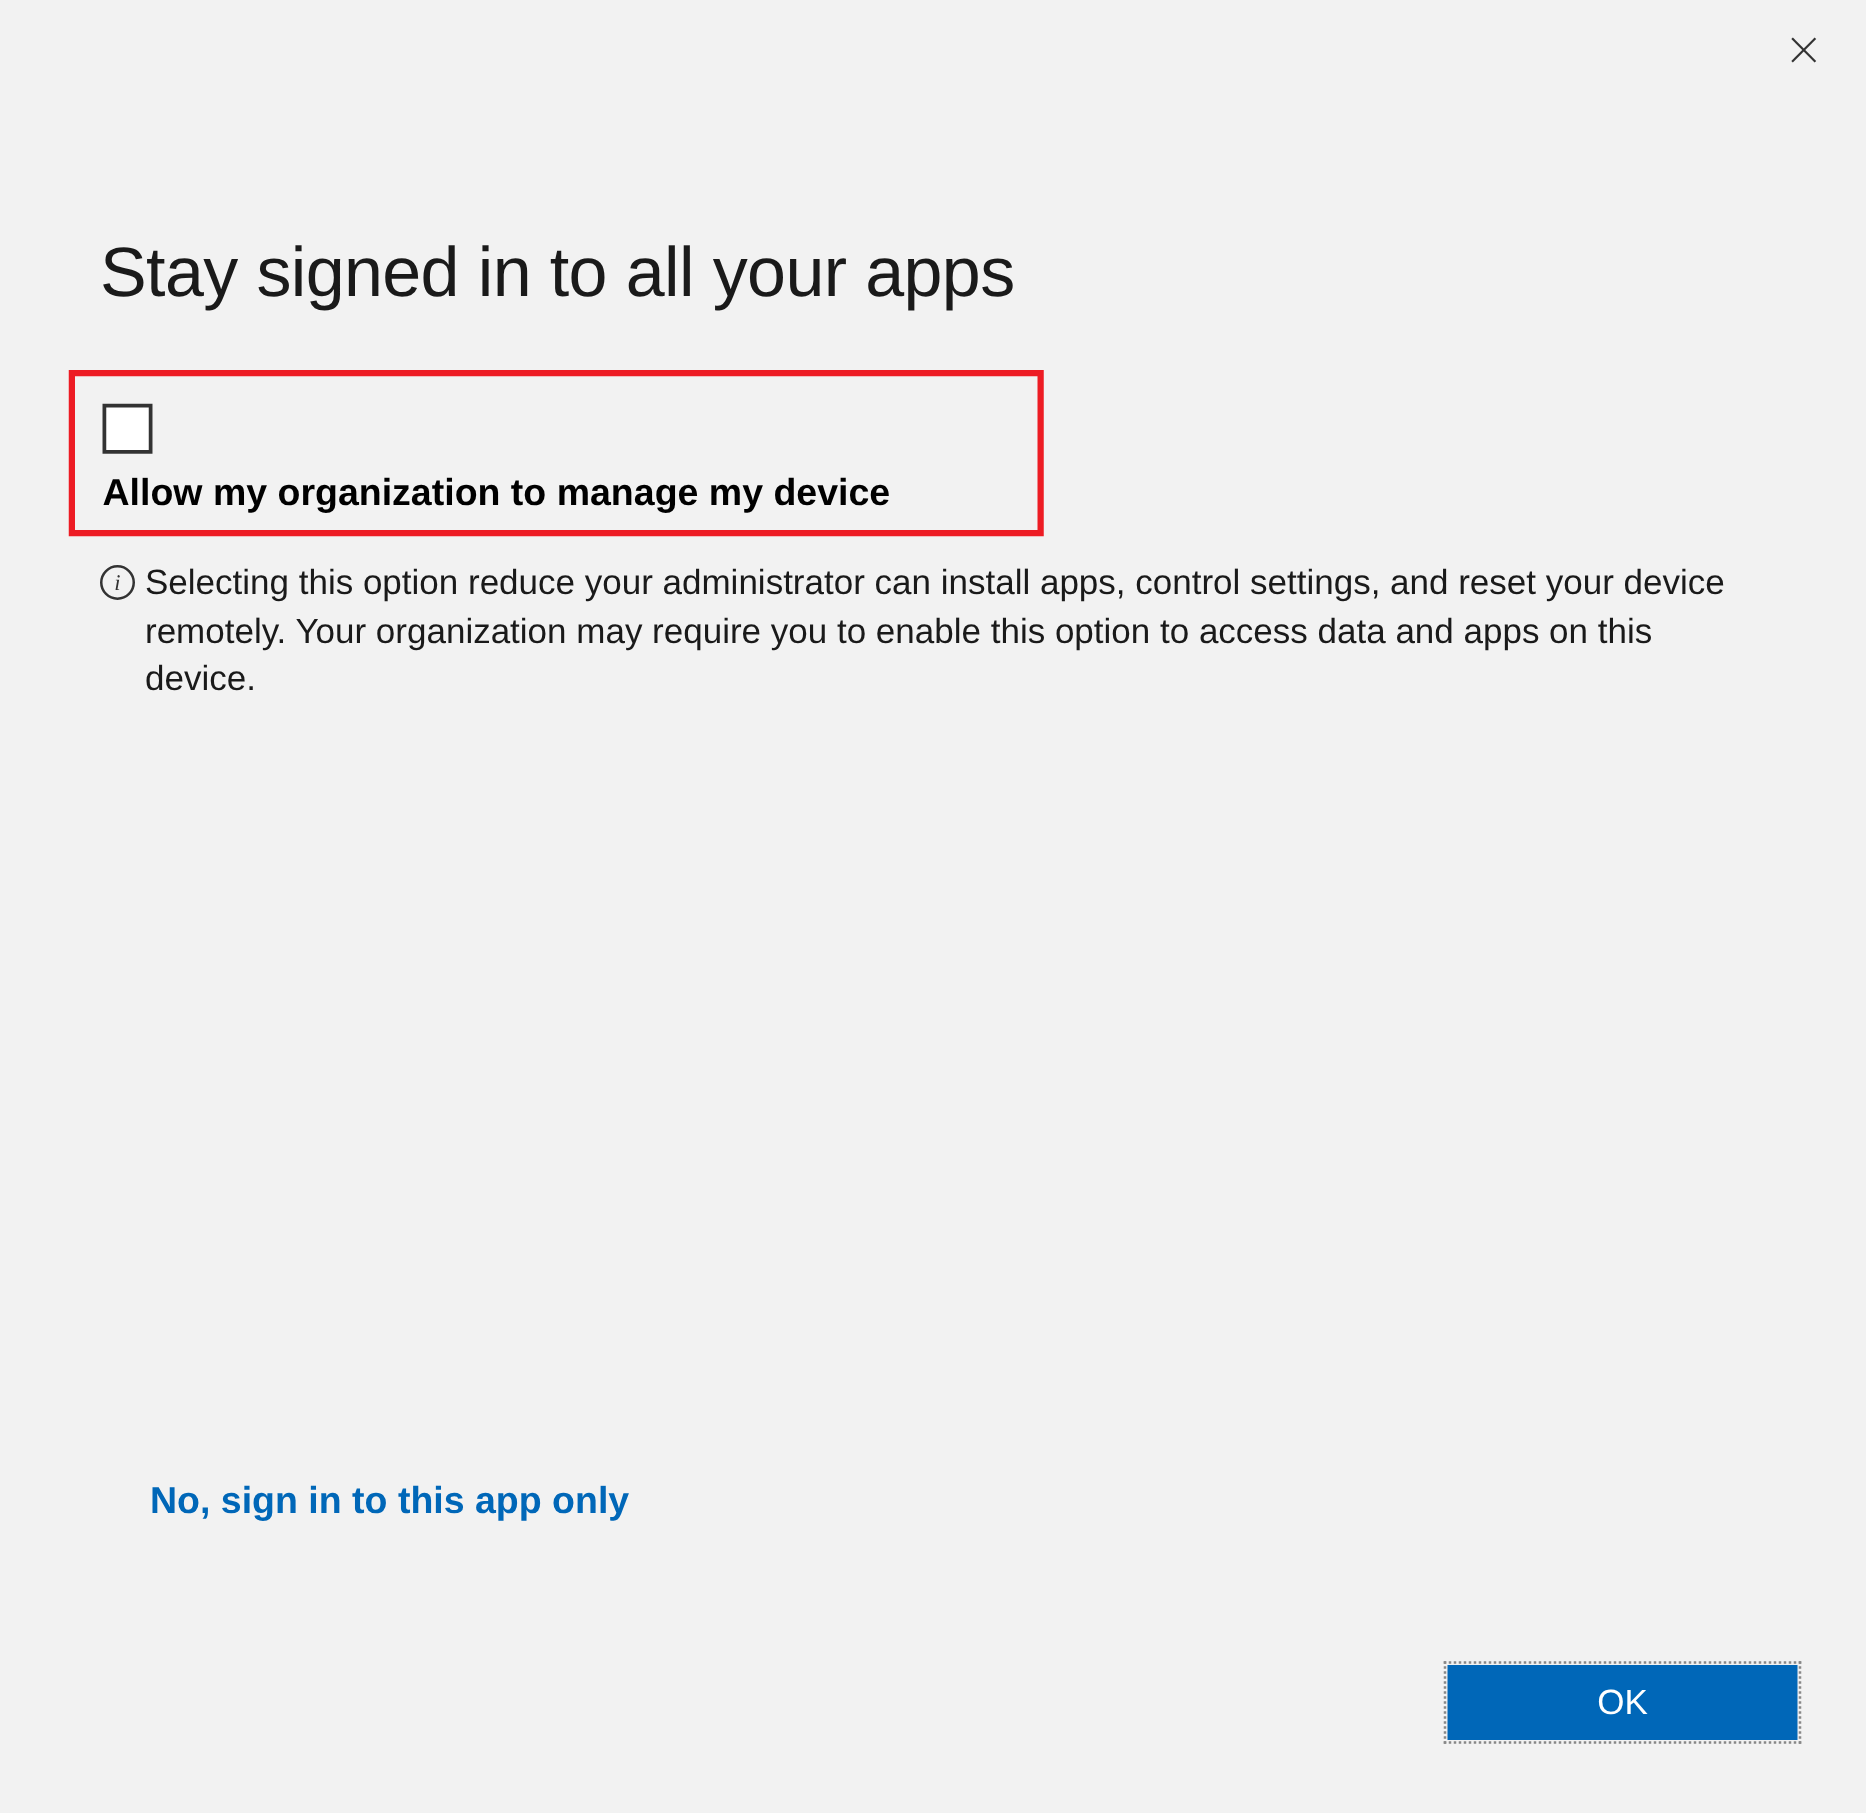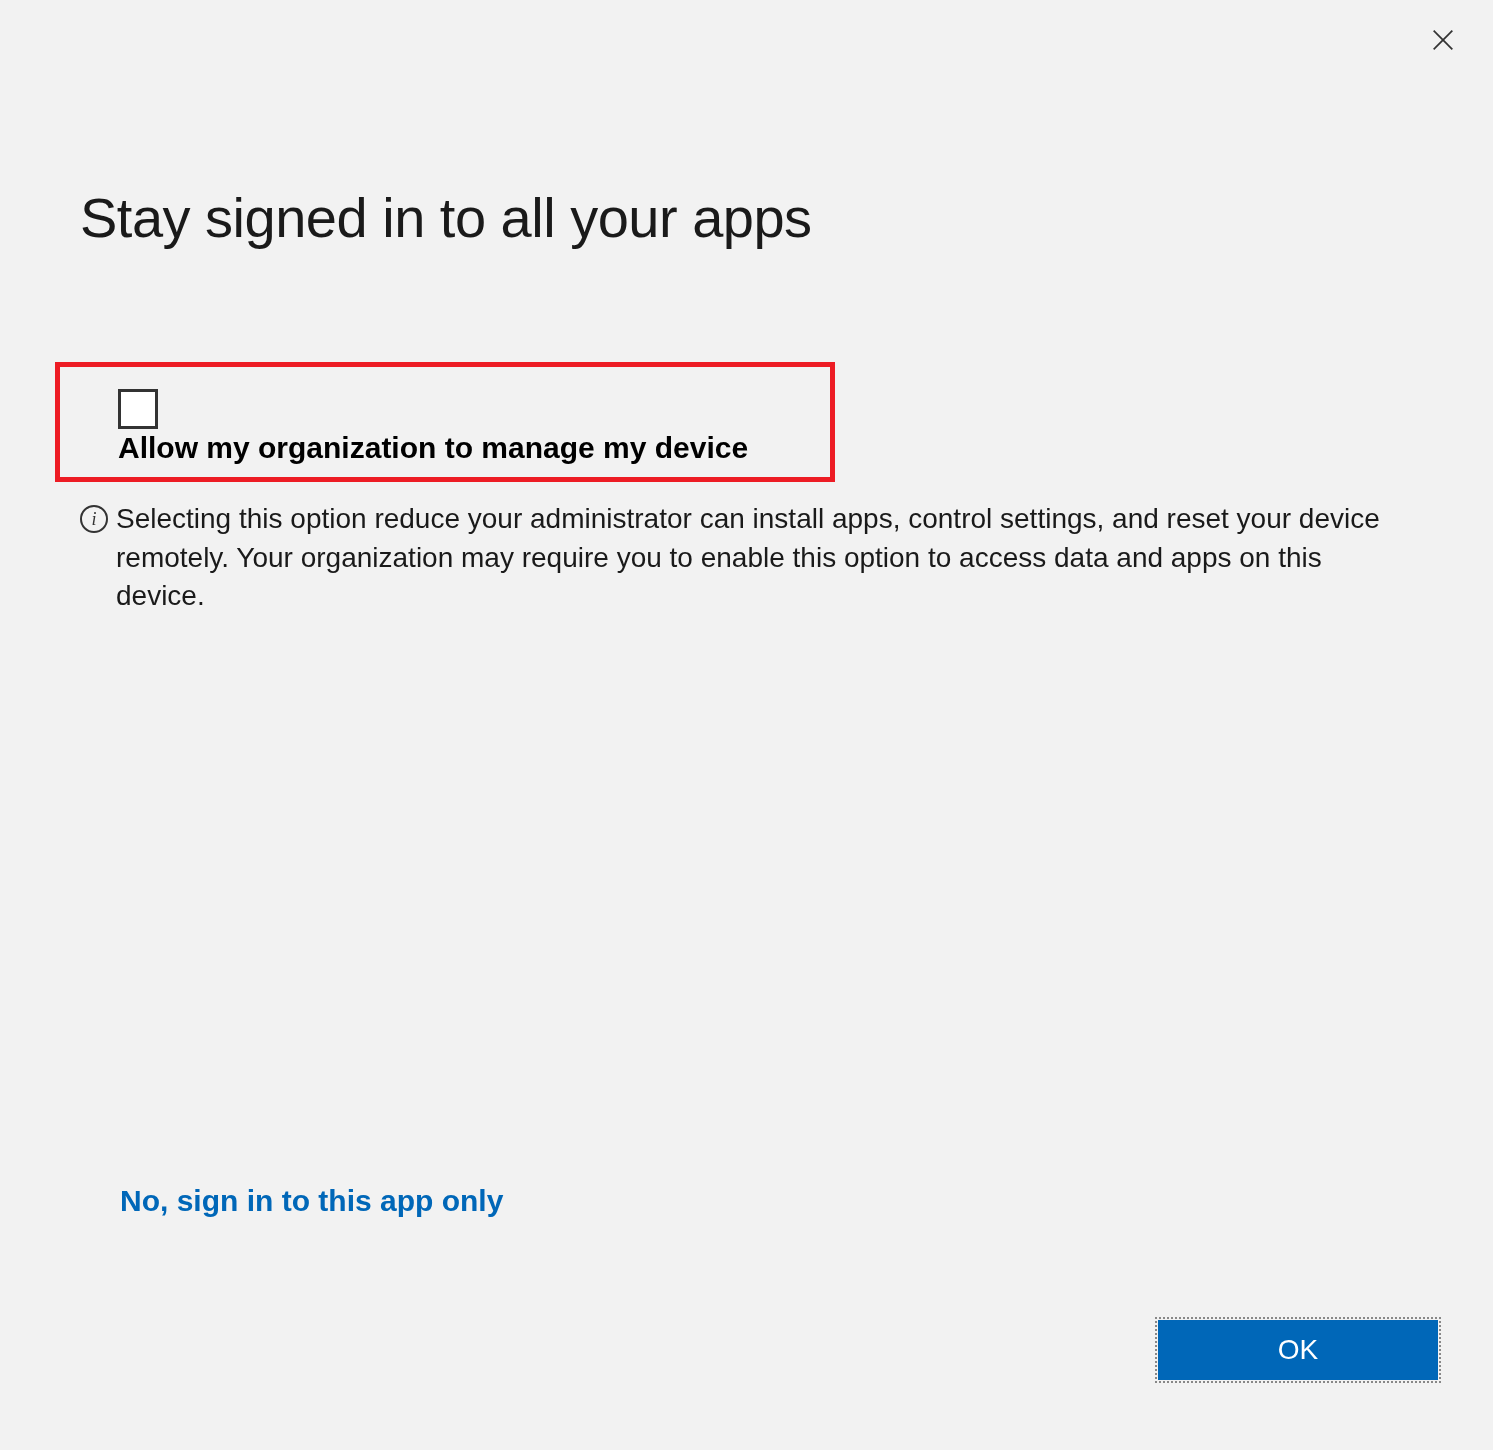--- a/index.html
+++ b/index.html
@@ -40,42 +40,41 @@
       stroke: #333;
       stroke-width: 1.5;
     }
     .content {
       padding: 185px 80px 0 80px;
     }
     .title {
       font-size: 56px;
       font-weight: 400;
       color: #1a1a1a;
-      margin-bottom: 112px;
+      margin-bottom: 46px;
       letter-spacing: -0.5px;
     }
     .description {
       font-size: 28px;
       font-weight: 400;
       color: #1a1a1a;
       line-height: 1.4;
       margin-bottom: 55px;
     }
     .highlight-box {
       border: 5px solid #ed1c24;
       padding: 22px 22px 12px 22px;
       margin-left: -25px;
       width: 780px;
       margin-bottom: 18px;
     }
     .checkbox-row {
       display: flex;
       flex-direction: column;
-      gap: 2px;
-      margin-left: 36px;
+      gap: 15px;
     }
     .checkbox {
       width: 40px;
       height: 40px;
       border: 3px solid #333;
       background: #fff;
       cursor: pointer;
       display: inline-block;
     }
     .checkbox-label {
@@ -120,21 +119,21 @@
       cursor: pointer;
       text-decoration: none;
       background: transparent;
       border: none;
       font-family: inherit;
       margin-left: 40px;
     }
     .ok-button {
       position: absolute;
       right: 55px;
-      bottom: 70px;
+      bottom: 58px;
       width: 280px;
       height: 60px;
       background: #0067b8;
       color: #fff;
       font-size: 28px;
       font-weight: 400;
       border: none;
       cursor: pointer;
       font-family: inherit;
       outline: 2px dotted #888;

